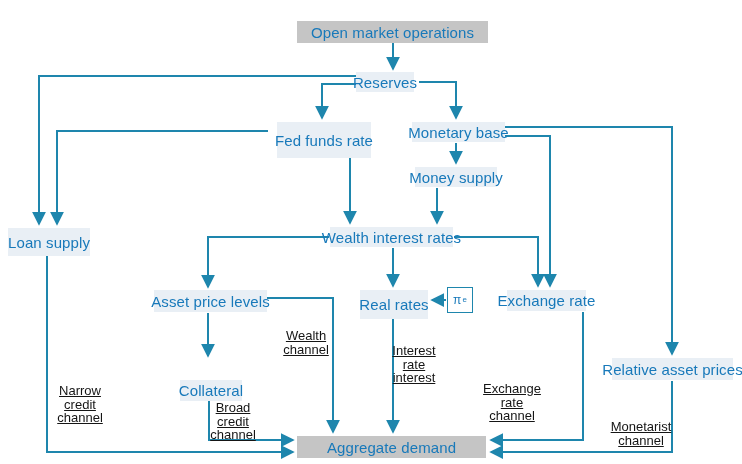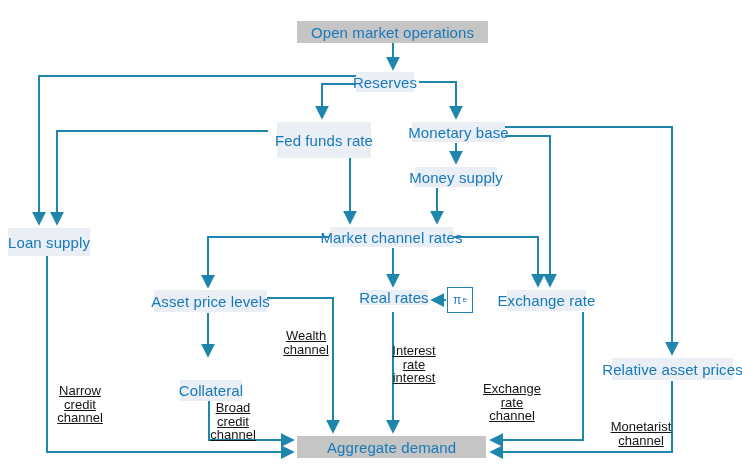--- a/index.html
+++ b/index.html
@@ -77,24 +77,24 @@
         <polyline points="583,312 583,440 491,440" class="edge" marker-end="url(#arrow)"></polyline>
         <polyline points="672,381 672,452 491,452" class="edge" marker-end="url(#arrow)"></polyline>
       </g>
   </svg>
   <div id="node-layer">
       <div class="node gray" style="left: 297px; top: 21px; width: 191px; height: 22px;">Open market operations</div>
       <div class="node light" style="left: 356px; top: 72px; width: 58px; height: 20px;">Reserves</div>
       <div class="node light" style="left: 277px; top: 122px; width: 94px; height: 36px;">Fed funds rate</div>
       <div class="node light" style="left: 412px; top: 122px; width: 93px; height: 20px;">Monetary base</div>
       <div class="node light" style="left: 415px; top: 167px; width: 82px; height: 20px;">Money supply</div>
-      <div class="node light" style="left: 330px; top: 227px; width: 123px; height: 20px;">Market channel rates</div>
+      <div class="node light" style="left: 330px; top: 227px; width: 123px; height: 20px;">Wealth interest rates</div>
       <div class="node light" style="left: 8px; top: 228px; width: 82px; height: 28px;">Loan supply</div>
       <div class="node light" style="left: 154px; top: 290px; width: 113px; height: 22px;">Asset price levels</div>
-      <div class="node light" style="left: 360px; top: 290px; width: 68px; height: 15px;">Real rates</div>
+      <div class="node light" style="left: 360px; top: 290px; width: 68px; height: 29px;">Real rates</div>
       <div class="node outlined" style="left: 447px; top: 287px; width: 26px; height: 26px;">
         <span>π</span>
         <sup>e</sup>
       </div>
       <div class="node light" style="left: 507px; top: 290px; width: 79px; height: 21px;">Exchange rate</div>
       <div class="node light" style="left: 180px; top: 380px; width: 62px; height: 21px;">Collateral</div>
       <div class="node light" style="left: 612px; top: 358px; width: 121px; height: 22px;">Relative asset prices</div>
       <div class="node gray" style="left: 297px; top: 436px; width: 189px; height: 22px;">Aggregate demand</div>
     </div>
   <div id="label-layer">

